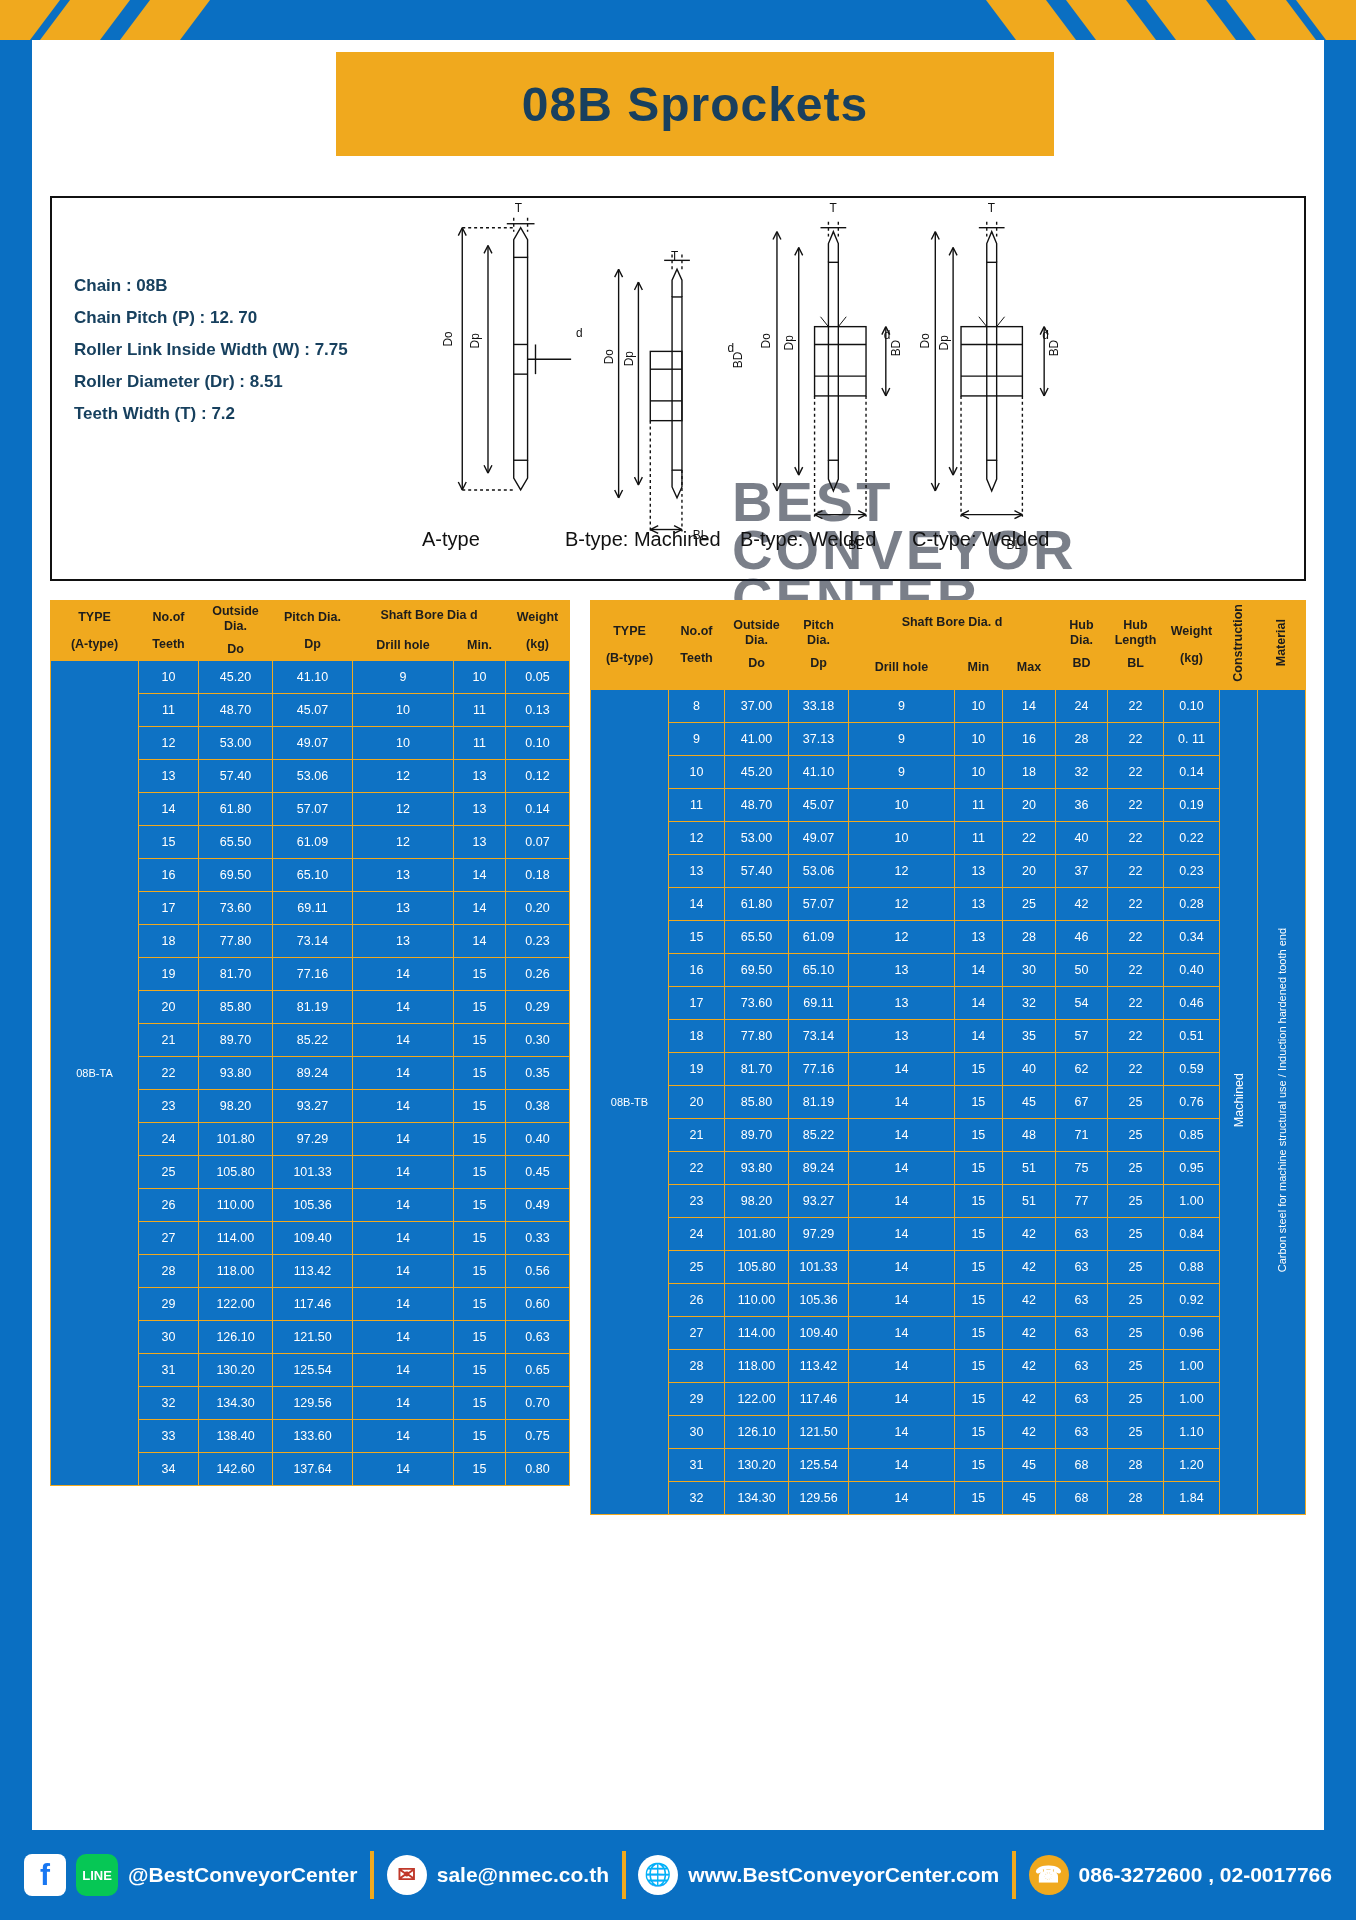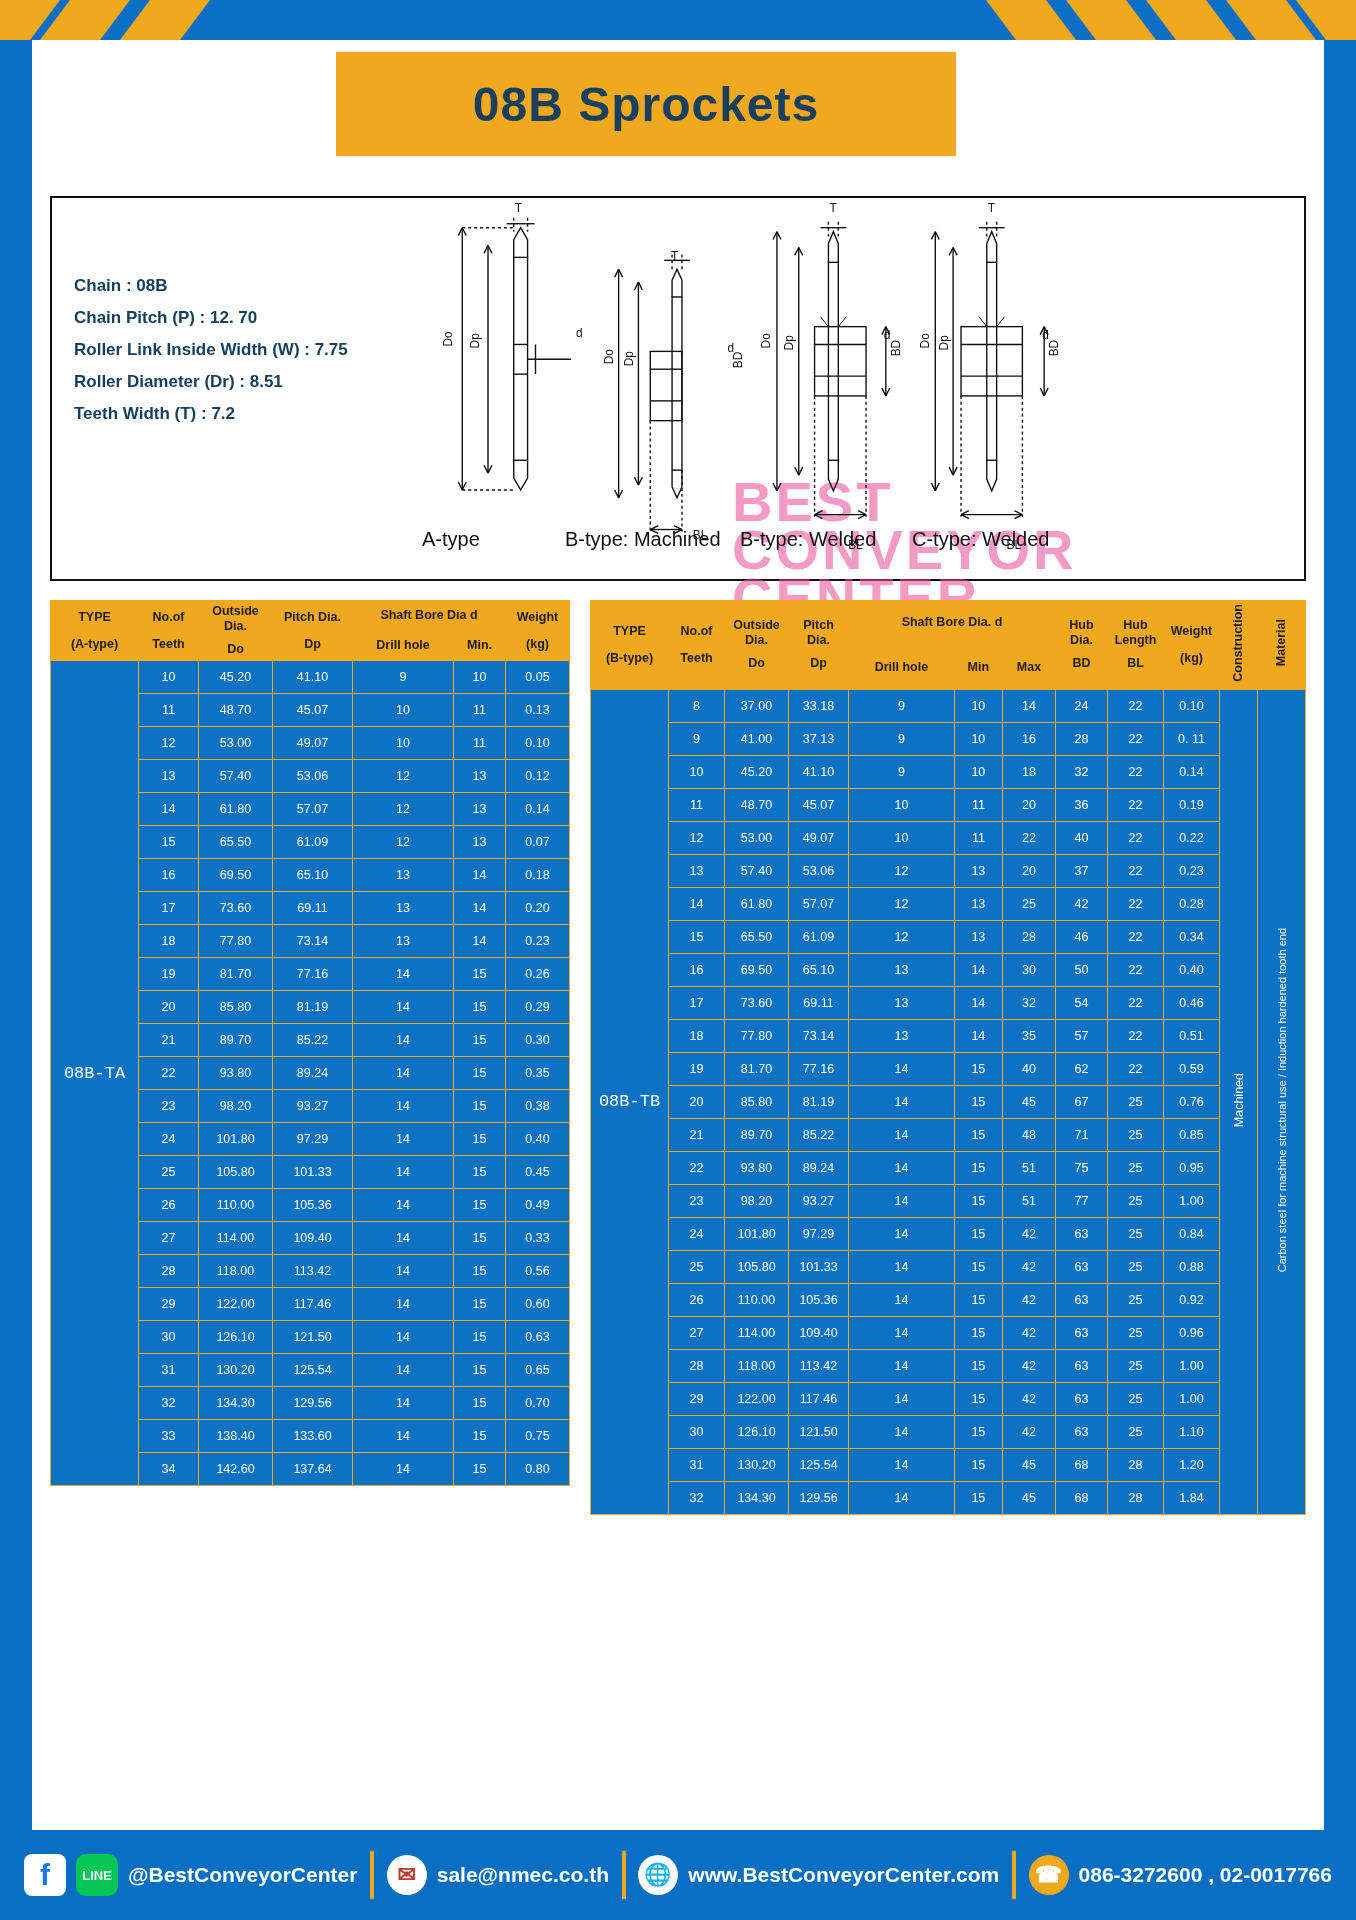--- a/index.html
+++ b/index.html
@@ -15,42 +15,42 @@
   .chevrons { position:absolute; top:0; left:0; width:1356px; height:40px; }
   .page {
     position:absolute;
     left:32px; top:40px;
     width:1292px; height:1790px;
     background:#ffffff;
   }
   
   .title-bar {
     position:absolute; left:336px; top:52px;
-    width:620px; height:104px;
+    width:718px; height:104px;
     background:#f0a91e;
     display:flex; align-items:center; justify-content:center;
   }
   .title-bar span {
     font-size:48px; font-weight:bold; color:#19405e; letter-spacing:1px;
   }
   
   .spec-box {
     position:absolute; left:50px; top:196px;
     width:1256px; height:385px;
     border:2px solid #111;
     background:#fff;
   }
   .spec-list {
     position:absolute; left:22px; top:72px;
     color:#17405e; font-size:17px; font-weight:bold; line-height:32px;
   }
   .spec-list div { white-space:nowrap; }
   .watermark {
     position:absolute; left:680px; top:280px;
-    font-size:56px; font-weight:bold; color:#ec4899; opacity:.55;
+    font-size:56px; font-weight:bold; color:#0f172a; opacity:.55;
     line-height:48px; letter-spacing:3px; pointer-events:none;
   }
   .diagram-wrap { position:absolute; left:0; top:0; width:100%; height:100%; }
   .dia-caption {
     position:absolute; font-size:20px; color:#111; white-space:nowrap;
   }
   
   .tbl {
     position:absolute;
     border-collapse:collapse;
@@ -71,22 +71,21 @@
     font-size:12.5px;
     line-height:15px;
     padding:3px 2px;
   }
   .tbl tbody td {
     height:33px;
     font-size:12.5px;
     color:#ffffff;
   }
   .tbl tbody td.typecell {
-    font-size:17px;
-    font-family:Liberation Mono, monospace;
+    font-size:11px;
   }
   .vert {
     writing-mode:vertical-rl;
     transform:rotate(180deg);
     white-space:nowrap;
   }
   #tableA { left:50px; top:600px; width:520px; }
   #tableB { left:590px; top:600px; width:716px; }
 
   

